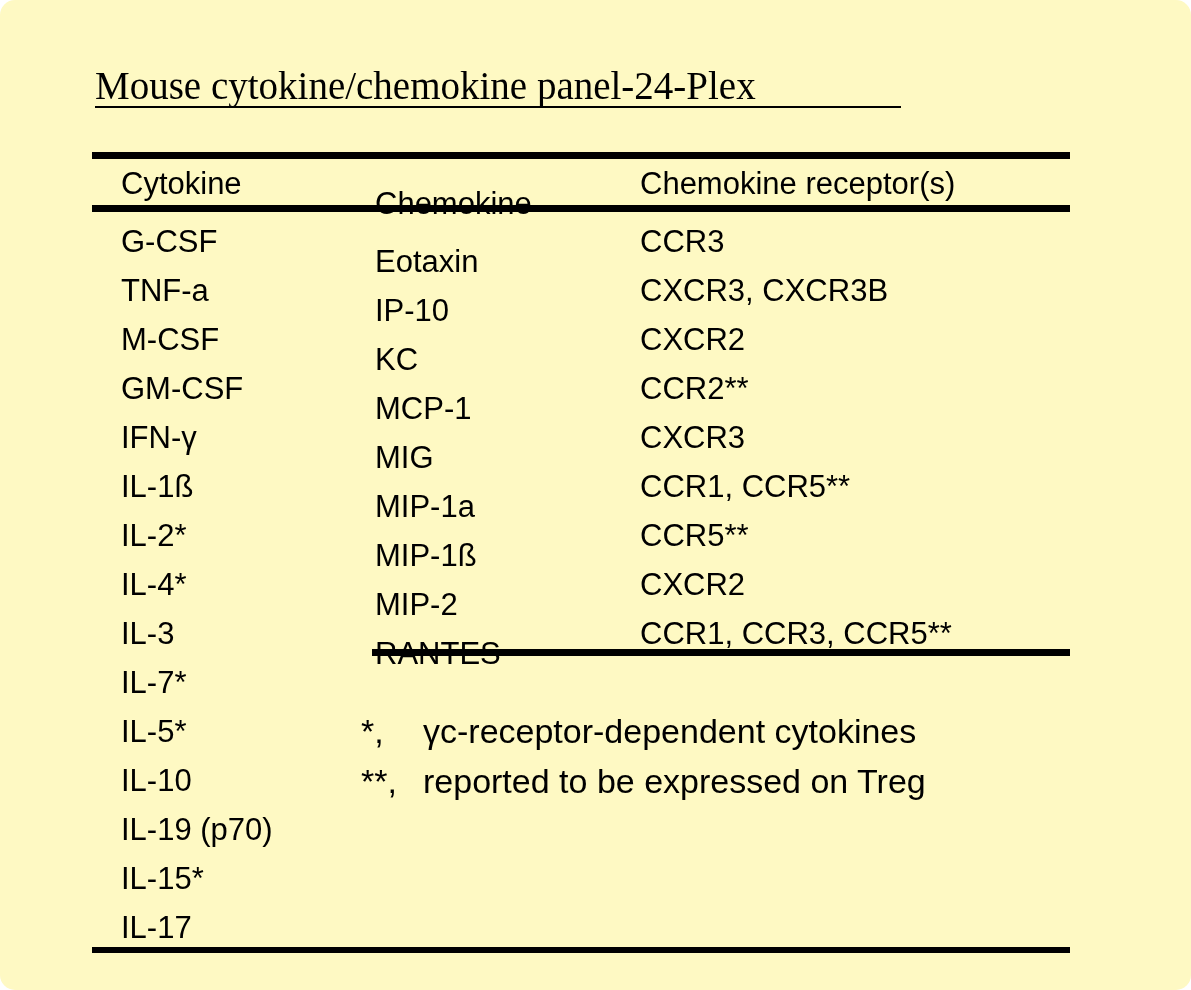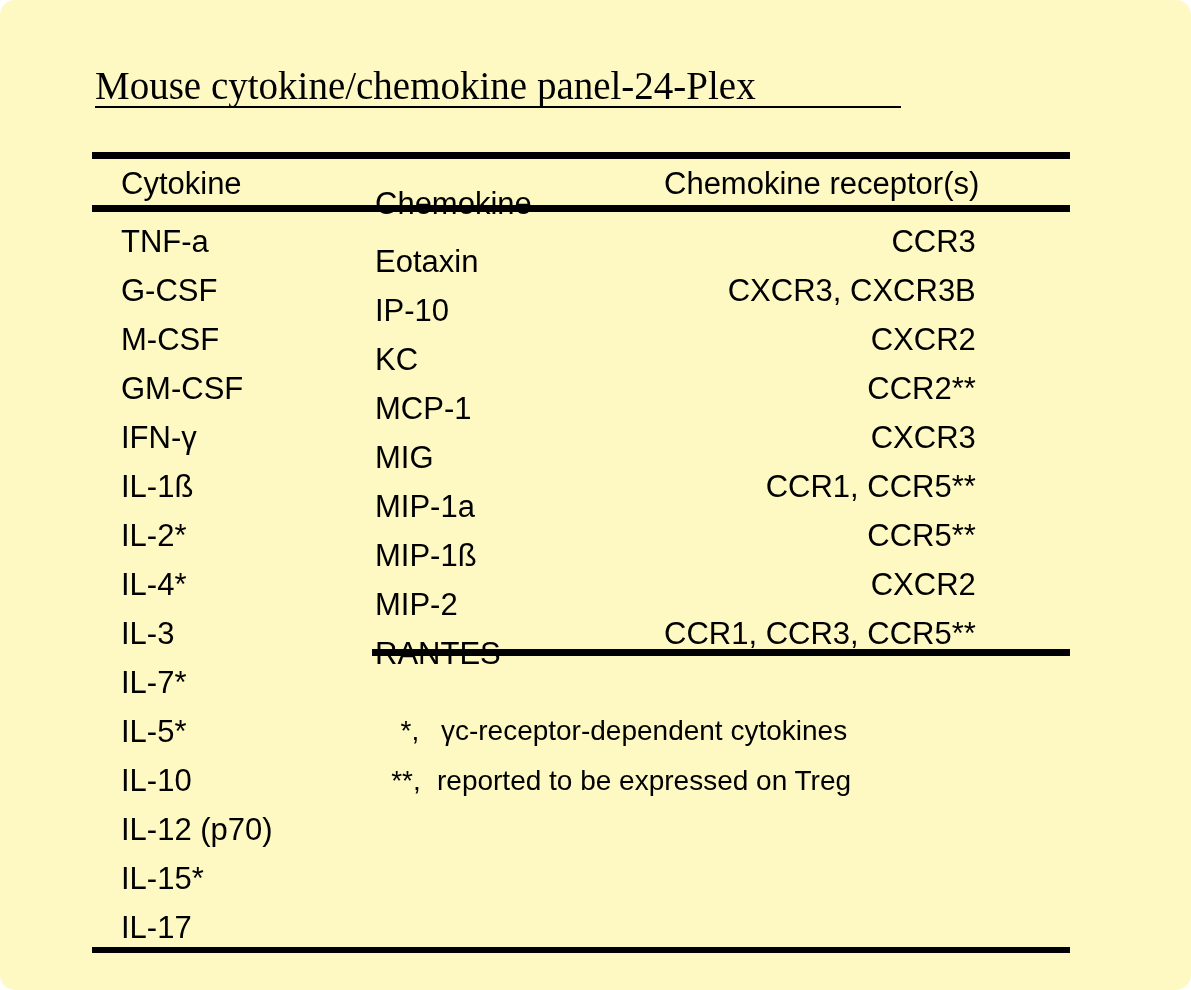--- a/index.html
+++ b/index.html
@@ -58,21 +58,21 @@
 
   
   .col {
     position: absolute;
     font-size: 31px;
     line-height: 49px;
     white-space: nowrap;
   }
   .col-1 { left: 121px; }
   .col-2 { left: 375px; margin-top: 20px; }
-  .col-3 { left: 664px; text-align: right; }
+  .col-3 { left: 640px; }
 
   .head-row  { top: 164px; }
   .body-rows { top: 217px; }
 
   .cell {
     display: block;
     height: 49px;
     line-height: 49px;
     white-space: nowrap;
     font-size: 31px;
@@ -82,25 +82,24 @@
     display: block;
     height: 40px;
     line-height: 40px;
     font-size: 31px;
     white-space: nowrap;
   }
 
   
   .footnotes {
     position: absolute;
-    left: 375px;
+    left: 361px;
     top: 706px;
-    font-size: 28px;
+    font-size: 34px;
     line-height: 50px;
-    text-align: center;
   }
   .fn-row {
     display: block;
     height: 50px;
     line-height: 50px;
     white-space: nowrap;
   }
   .fn-mark {
     display: inline-block;
     width: 62px;
@@ -128,33 +127,33 @@
     <span class="head-cell">Cytokine</span>
   </div>
   <div class="col col-2 head-row">
     <span class="head-cell">Chemokine</span>
   </div>
   <div class="col col-3 head-row">
     <span class="head-cell">Chemokine receptor(s)</span>
   </div>
 
   <div class="col col-1 body-rows" id="col-cytokines">
+      <span class="cell">G-CSF</span>
       <span class="cell">TNF-a</span>
-      <span class="cell">G-CSF</span>
       <span class="cell">M-CSF</span>
       <span class="cell">GM-CSF</span>
       <span class="cell">IFN-γ</span>
       <span class="cell">IL-1ß</span>
       <span class="cell">IL-2*</span>
       <span class="cell">IL-4*</span>
       <span class="cell">IL-3</span>
       <span class="cell">IL-7*</span>
       <span class="cell">IL-5*</span>
       <span class="cell">IL-10</span>
-      <span class="cell">IL-12 (p70)</span>
+      <span class="cell">IL-19 (p70)</span>
       <span class="cell">IL-15*</span>
       <span class="cell">IL-17</span>
     </div>
   <div class="col col-2 body-rows" id="col-chemokines">
       <span class="cell">Eotaxin</span>
       <span class="cell">IP-10</span>
       <span class="cell">KC</span>
       <span class="cell">MCP-1</span>
       <span class="cell">MIG</span>
       <span class="cell">MIP-1a</span>

